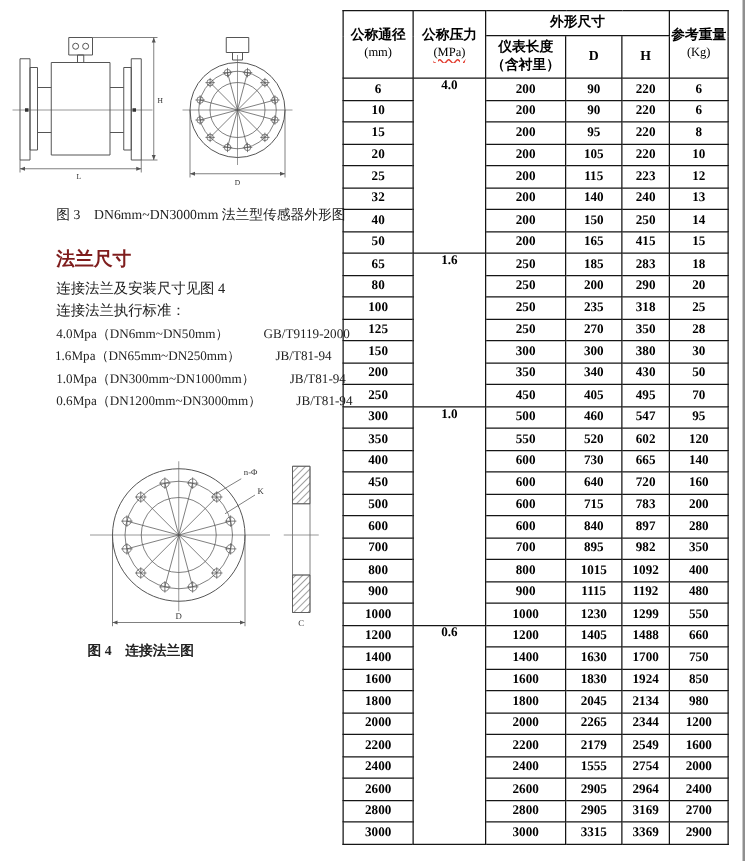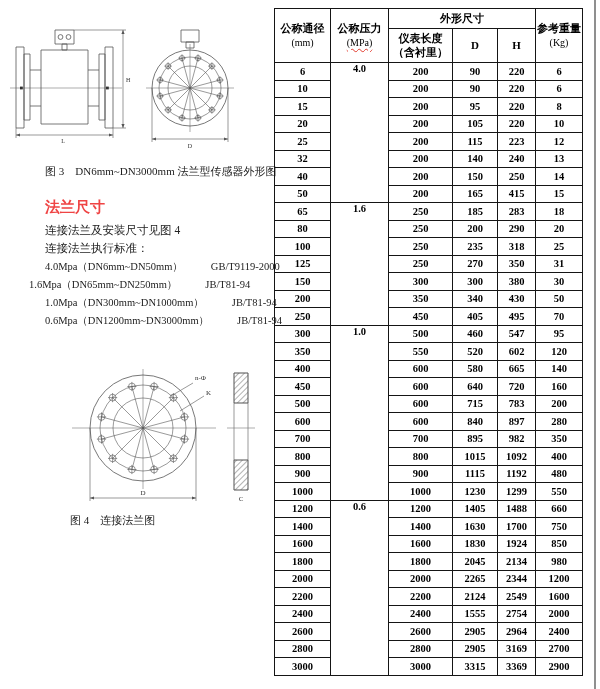--- a/index.html
+++ b/index.html
@@ -3,21 +3,21 @@
 <meta charset="utf-8">
 <style>
   html,body{margin:0;padding:0;background:#fff;}
   .page{position:relative;width:600px;height:689px;background:#fff;overflow:hidden;
         font-family:"Liberation Serif","DejaVu Sans",serif;color:#111;}
   .abs{position:absolute;}
   .page-edge{position:absolute;top:0;left:594px;width:2px;height:689px;background:#8f8f8f;}
 
   
   .fig-caption{font-size:11px;color:#222;white-space:nowrap;}
-  .h-flange{font-size:15px;font-weight:700;color:#ef4444;}
+  .h-flange{font-size:15px;font-weight:700;color:#7f1d1d;}
   .body-line{font-size:11.5px;color:#222;white-space:nowrap;text-align:center;}
   .std-line{font-size:10.5px;color:#222;white-space:nowrap;}
   .std-code{margin-left:28px;}
 
   
   table.dim{position:absolute;left:274px;top:8px;width:308px;height:667px;
             border-collapse:collapse;table-layout:fixed;}
   table.dim th,table.dim td{border:1px solid #151515;padding:0;text-align:center;
             font-family:"Liberation Serif","DejaVu Sans",serif;color:#000;}
   table.dim th{font-size:11px;font-weight:700;line-height:1.25;margin-left:19px;}
@@ -152,21 +152,21 @@
 
   <div class="abs fig-caption" style="left:45px;top:164px;">图 3　DN6mm~DN3000mm 法兰型传感器外形图</div>
 
   <div class="abs h-flange" style="left:45px;top:198px;">法兰尺寸</div>
   <div class="abs body-line" style="left:45px;top:223px;">连接法兰及安装尺寸见图 4</div>
   <div class="abs body-line" style="left:45px;top:241px;">连接法兰执行标准：</div>
 
   <div class="abs std-line" style="left:45px;top:260px;">
     <span>4.0Mpa（DN6mm~DN50mm）</span><span class="std-code">GB/T9119-2000</span>
   </div>
-  <div class="abs std-line" style="left:29px;top:278px;">
+  <div class="abs std-line" style="left:44px;top:278px;">
     <span>1.6Mpa（DN65mm~DN250mm）</span><span class="std-code">JB/T81-94</span>
   </div>
   <div class="abs std-line" style="left:45px;top:296px;">
     <span>1.0Mpa（DN300mm~DN1000mm）</span><span class="std-code">JB/T81-94</span>
   </div>
   <div class="abs std-line" style="left:45px;top:314px;">
     <span>0.6Mpa（DN1200mm~DN3000mm）</span><span class="std-code">JB/T81-94</span>
   </div>
 
   <svg class="dwg abs" style="left:30px;top:355px;" width="240" height="155" viewBox="0 0 240 155">
@@ -248,21 +248,21 @@
       <line x1="204" y1="48" x2="218" y2="48"></line>
       <line x1="204" y1="105" x2="218" y2="105"></line>
       <line x1="197" y1="73" x2="225" y2="73" stroke="#777"></line>
     </g>
     <text x="165" y="25" font-size="7">n-Φ</text>
     <text x="176" y="40" font-size="7">K</text>
     <text x="113" y="140" font-size="7" text-anchor="middle">D</text>
     <text x="211" y="146" font-size="7" text-anchor="middle">C</text>
   </svg>
 
-  <div class="abs fig-caption" style="left:70px;top:513px;font-weight:400;">图 4　连接法兰图</div>
+  <div class="abs fig-caption" style="left:70px;top:513px;font-weight:700;">图 4　连接法兰图</div>
 
   <table class="dim">
     <colgroup>
       <col style="width:56px">
         <col style="width:58px">
         <col style="width:64px">
       <col style="width:45px">
         <col style="width:38px">
         <col style="width:47px">
     </colgroup>
@@ -369,21 +369,21 @@
           <td>250</td>
           <td>235</td>
           <td>318</td>
           <td>25</td>
         </tr>
         <tr>
           <td>125</td>
           <td>250</td>
           <td>270</td>
           <td>350</td>
-          <td>31</td>
+          <td>28</td>
         </tr>
         <tr>
           <td>150</td>
           <td>300</td>
           <td>300</td>
           <td>380</td>
           <td>30</td>
         </tr>
         <tr>
           <td>200</td>
@@ -410,21 +410,21 @@
         <tr>
           <td>350</td>
           <td>550</td>
           <td>520</td>
           <td>602</td>
           <td>120</td>
         </tr>
         <tr>
           <td>400</td>
           <td>600</td>
-          <td>580</td>
+          <td>730</td>
           <td>665</td>
           <td>140</td>
         </tr>
         <tr>
           <td>450</td>
           <td>600</td>
           <td>640</td>
           <td>720</td>
           <td>160</td>
         </tr>
@@ -502,21 +502,21 @@
         <tr>
           <td>2000</td>
           <td>2000</td>
           <td>2265</td>
           <td>2344</td>
           <td>1200</td>
         </tr>
         <tr>
           <td>2200</td>
           <td>2200</td>
-          <td>2124</td>
+          <td>2179</td>
           <td>2549</td>
           <td>1600</td>
         </tr>
         <tr>
           <td>2400</td>
           <td>2400</td>
           <td>1555</td>
           <td>2754</td>
           <td>2000</td>
         </tr>

